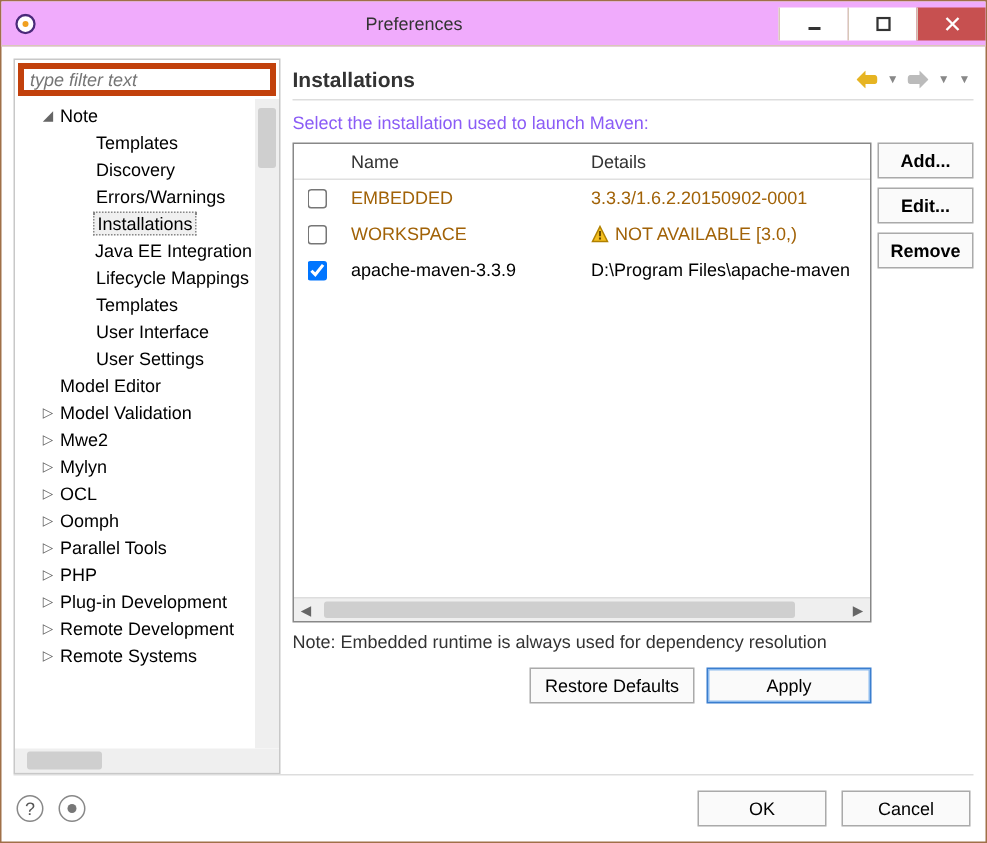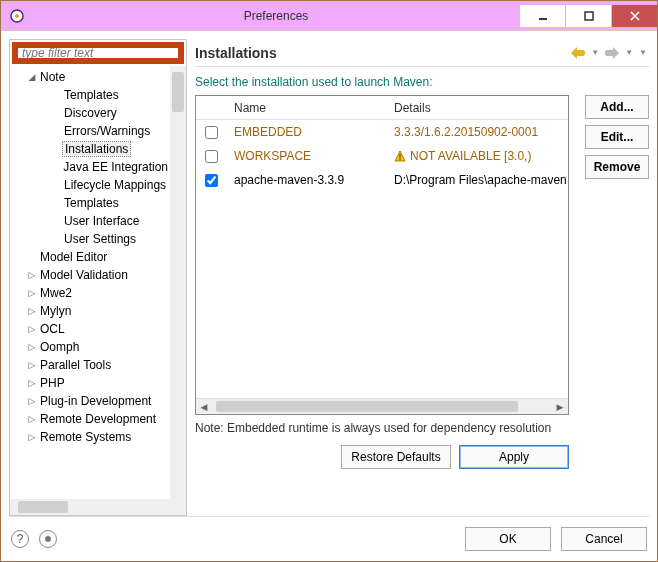--- a/index.html
+++ b/index.html
@@ -57,21 +57,21 @@
   .left-panel {
     width: 178px;
     display: flex;
     flex-direction: column;
     border: 1px solid #c8c8c8;
     background: #fff;
   }
   .filter-input {
     margin: 2px;
     height: 22px;
-    border: 6px solid #c2410c;
+    border: 4px solid #c2410c;
     padding: 2px 4px;
     font-family: inherit;
     font-size: 12px;
     color: #888;
     font-style: italic;
   }
   .tree-wrap {
     flex: 1;
     overflow: hidden;
     position: relative;
@@ -142,25 +142,25 @@
     font-size: 14px;
     color: #333;
   }
   .nav-arrows { display: flex; gap: 2px; align-items: center; color: #888;}
   .nav-arrow { display: flex; align-items: center; padding: 0 2px;}
   .nav-arrow.back svg path { fill: #e6b422; }
   .nav-arrow.fwd svg path { fill: #bbb; }
   .nav-drop { font-size: 8px; padding: 0 2px; }
   .desc {
     padding: 8px 0 6px 0;
-    color: #0f766e;
+    color: #8b5cf6;
   }
   .content-row {
     display: flex;
-    gap: 16px;
+    gap: 4px;
     flex: 1;
     min-height: 0;
   }
   .table-wrap {
     flex: 1;
     display: flex;
     flex-direction: column;
     min-width: 0;
   }
   .table-container {

